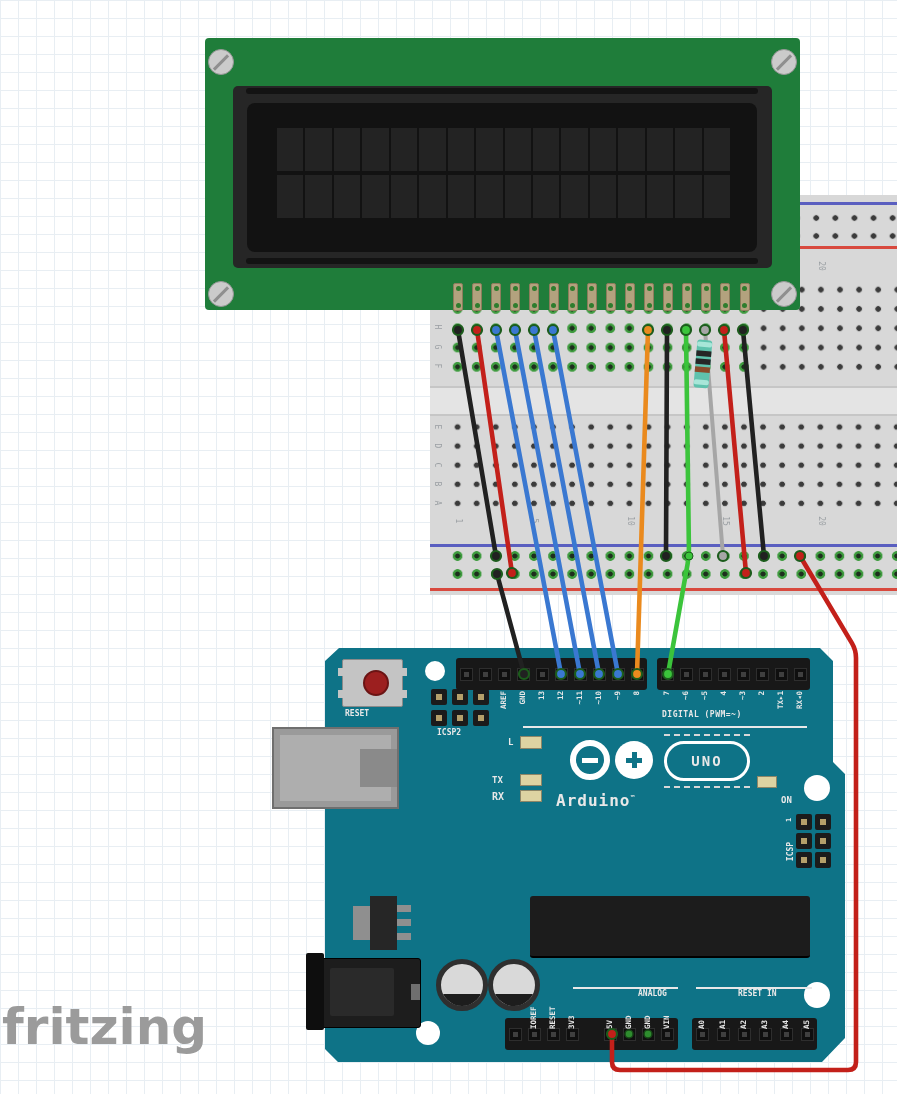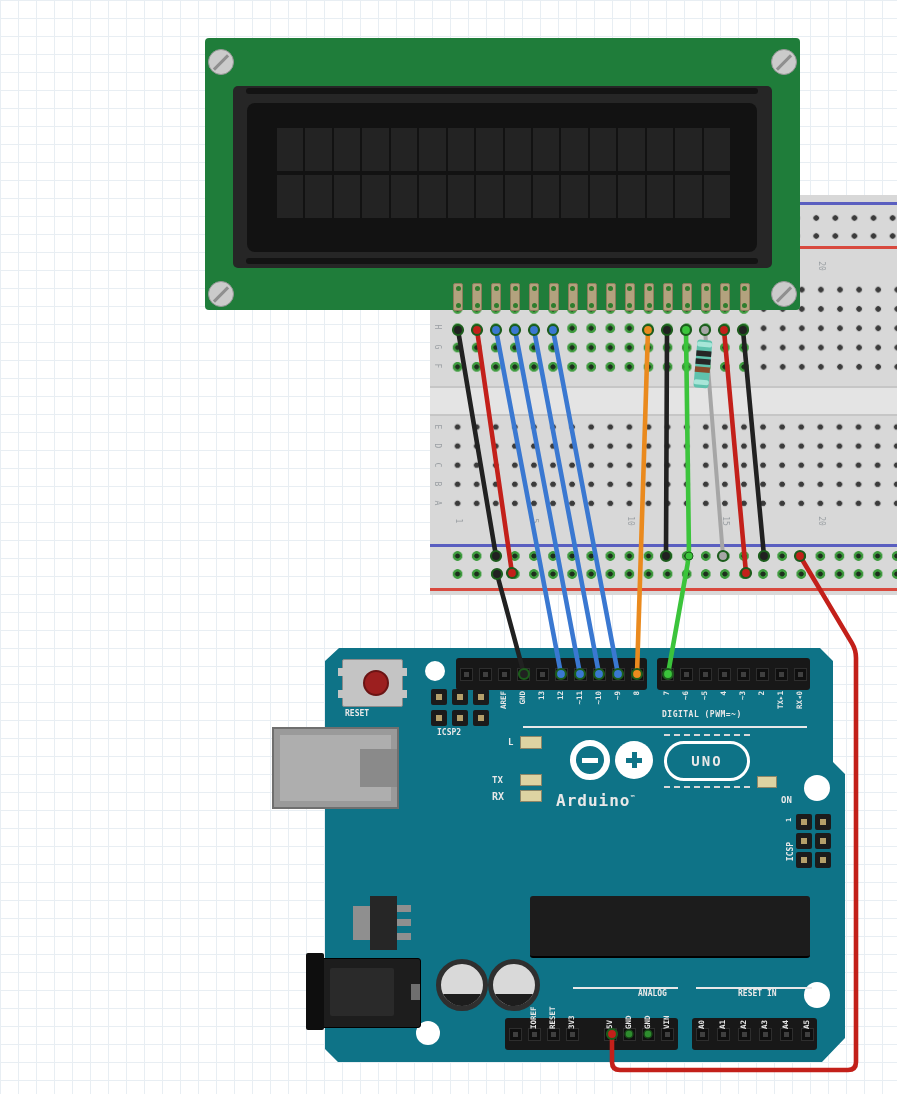--- a/index.html
+++ b/index.html
@@ -485,13 +485,14 @@
       <circle cx="743" cy="330" r="5" fill="#212121" stroke="#1c5c1c" stroke-width="2.2"></circle>
       <circle cx="764" cy="556" r="5" fill="#212121" stroke="#1c5c1c" stroke-width="2.2"></circle>
       <circle cx="800" cy="556" r="5" fill="#c3201a" stroke="#1c5c1c" stroke-width="2.2"></circle>
       <circle cx="612" cy="1034" r="5" fill="#c3201a" stroke="#1c5c1c" stroke-width="2.2"></circle>
       <circle cx="705" cy="330" r="5" fill="#a6a6a6" stroke="#1c5c1c" stroke-width="2.2"></circle>
       <circle cx="723" cy="556" r="5" fill="#a6a6a6" stroke="#1c5c1c" stroke-width="2.2"></circle>
       <circle cx="629" cy="1034" r="4" fill="#2e8c2e" stroke="#174517" stroke-width="1.5"></circle>
       <circle cx="648" cy="1034" r="4" fill="#2e8c2e" stroke="#174517" stroke-width="1.5"></circle>
     </svg>
 
+  <div class="abs" style="left:2px;top:998px;font-size:50px;font-weight:bold;color:#9b9b9b;letter-spacing:0;">fritzing</div>
 </div>
 
 </body></html>

